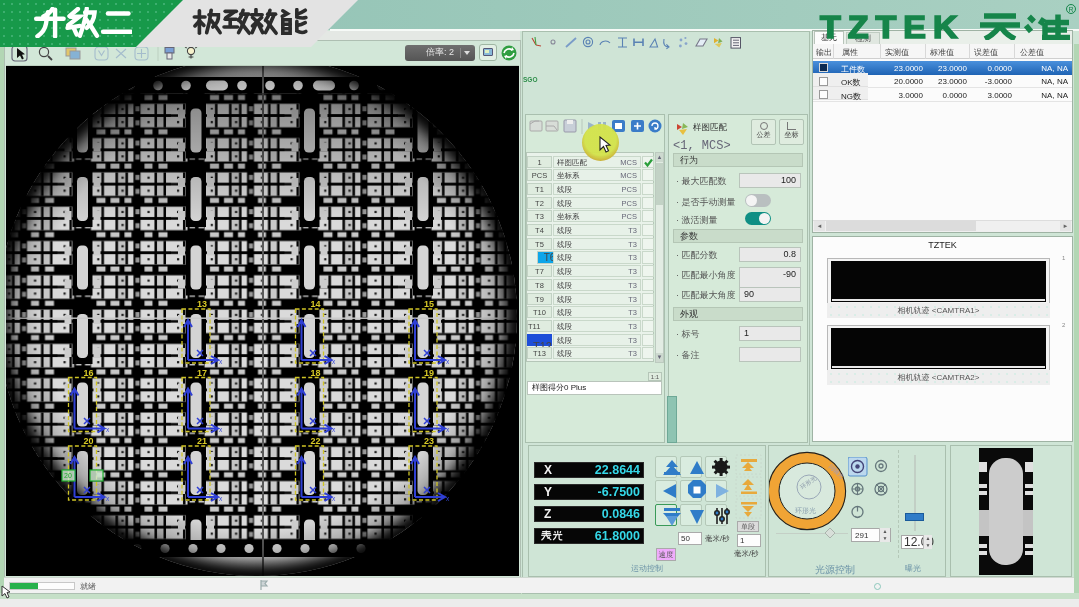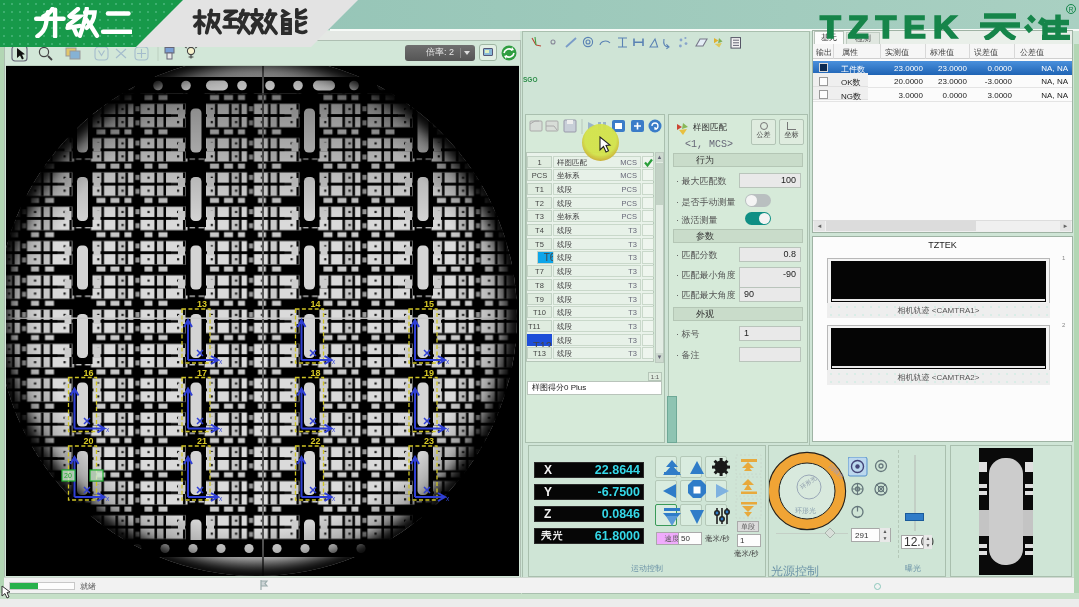--- a/index.html
+++ b/index.html
@@ -3,21 +3,21 @@
 <style>
 *{margin:0;padding:0;box-sizing:border-box}
 html,body{width:1079px;height:607px;overflow:hidden;background:#ececec;
  font-family:"Liberation Sans",sans-serif;position:relative}
 .abs{position:absolute}
 .dots{background-image:radial-gradient(rgba(160,232,210,.27) 1px,transparent 1px);background-size:8px 8px}
 .inp{position:absolute;background:#e9e9e9;border:1px solid #b9c4bb;font-size:9px;color:#222;
  line-height:13px;padding:0 4px}
 .lbl{position:absolute;font-size:9px;color:#3a3a3a;white-space:nowrap}
 .sect{position:absolute;left:4px;right:4px;height:14px;background:#c9dcca;border:1px solid #b4c6b5;
- font-size:9px;color:#333;line-height:13px;padding-left:22px}
+ font-size:9px;color:#333;line-height:13px;padding-left:6px}
 </style></head>
 <body>
 
 <div class="abs" id="winbg" style="left:0;top:29px;width:1079px;height:570px;background:#cfe5d6"></div>
 
 <div class="abs" style="left:0;top:0;width:1079px;height:30px;background:linear-gradient(90deg,#8fc1b3,#a9d0c2)"></div>
 <div class="abs" style="left:330px;top:29px;width:749px;height:2px;background:#f6faf7"></div>
 
 <div class="abs" style="left:4px;top:31px;width:516px;height:11px;background:#e4e8e4"></div>
 
@@ -600,21 +600,21 @@
     <path d="M2,1 L2,14 L5.5,10.5 L8,16 L10.5,14.8 L8,9.5 L12,9 Z" fill="#fff" stroke="#222" stroke-width="1.1"></path>
   </svg>
 
 <div class="abs" style="left:668px;top:114px;width:140px;height:329px;background:#d6ead9;border:1px solid #a9bfae">
  <svg class="abs" style="left:6px;top:6px" width="15" height="15" viewBox="0 0 15 15">
   <path d="M2,3 l5,3 -5,3 Z" fill="#cc4433"></path>
       <path d="M8,2 l5,4 -6,2 Z" fill="#88b858"></path>
       <path d="M4,9 l8,-1 -4,6 Z" fill="#e8c040"></path>
     </svg>
  <div class="abs" style="left:24px;top:7px;font-size:8.5px;color:#333">样图匹配</div>
- <div class="abs" style="left:16px;top:23px;font-size:10px;color:#667"><span style="font-family:'Liberation Mono'">&lt;1, MCS&gt;</span></div>
+ <div class="abs" style="left:4px;top:23px;font-size:12px;color:#667"><span style="font-family:'Liberation Mono'">&lt;1, MCS&gt;</span></div>
  <div class="abs" style="left:82px;top:4px;width:25px;height:26px;background:#dfecdf;border:1px solid #b2c4b5;border-radius:2px;text-align:center">
   <div style="width:8px;height:8px;border:1.4px solid #777;border-radius:50%;margin:2px auto 0"></div>
       <div style="font-size:7px;color:#444">公差</div>
     </div>
  <div class="abs" style="left:110px;top:4px;width:25px;height:26px;background:#dfecdf;border:1px solid #b2c4b5;border-radius:2px;text-align:center">
   <div style="width:9px;height:8px;border-left:1.4px solid #777;border-bottom:1.4px solid #777;margin:2px auto 0"></div>
       <div style="font-size:7px;color:#444">坐标</div>
     </div>
  <div class="sect" style="top:38px">行为</div>
  <div class="lbl" style="left:7px;top:60px;color:#555">· 最大匹配数</div>
@@ -767,21 +767,21 @@
       <path d="M11,60 L17,70 L23,60 Z" fill="#5a9ad8"></path>
     </g>
 <path d="M35,54 L49,54 L42,68 Z" fill="#2f7cc8"></path>
 <g stroke="#222" stroke-width="1.6" fill="#2f7cc8">
       <path d="M62,52 v16 M67,52 v16 M72,52 v16" fill="none"></path>
       <circle cx="62" cy="57" r="2.2"></circle>
       <circle cx="67" cy="63" r="2.2"></circle>
       <circle cx="72" cy="56" r="2.2"></circle>
     </g>
 </svg>
-<div class="abs" style="left:656px;top:532px;width:32px;height:13px;background:#f0abfc;border:1px solid #aaa;font-size:7.5px;color:#555;text-align:center;line-height:12px">速度</div>
+<div class="abs" style="left:656px;top:548px;width:20px;height:13px;background:#f0abfc;border:1px solid #aaa;font-size:7.5px;color:#555;text-align:center;line-height:12px">速度</div>
 <div class="abs" style="left:678px;top:532px;width:24px;height:13px;background:#fdfdfd;border:1px solid #aaa;font-size:8px;color:#333;line-height:12px;padding-left:2px">50</div>
 <div class="abs" style="left:705px;top:534px;font-size:7.5px;color:#444">毫米/秒</div>
 <svg class="abs" style="left:735px;top:454px" width="28" height="95" viewBox="0 0 28 95">
 <g fill="none" stroke="#c8d8cc" stroke-dasharray="2 2">
       <rect x="1" y="1" width="25" height="19"></rect>
       <rect x="1" y="23" width="25" height="19"></rect>
       <rect x="1" y="45" width="25" height="19"></rect>
     </g>
 <g fill="#e8a93c">
       <rect x="6" y="5" width="16" height="3"></rect>
@@ -793,21 +793,21 @@
       <rect x="6" y="48" width="16" height="2.5"></rect>
       <path d="M7,52 L19,52 L13,58 Z"></path>
       <path d="M9,58 L17,58 L13,63 Z"></path>
     </g>
 </svg>
 <div class="abs" style="left:737px;top:521px;width:22px;height:11px;background:#dbdbdb;border:1px solid #aaa;font-size:7px;color:#555;text-align:center;line-height:10px">单段</div>
 <div class="abs" style="left:737px;top:534px;width:24px;height:13px;background:#fdfdfd;border:1px solid #aaa;font-size:8px;color:#333;line-height:12px;padding-left:2px">1</div>
 <div class="abs" style="left:734px;top:549px;font-size:7.5px;color:#444">毫米/秒</div>
 
 <div class="abs" style="left:768px;top:445px;width:178px;height:132px;background:#cfe5d6;border:1px solid #a9bfae"></div>
-<div class="abs" style="left:795px;top:563px;font-size:12px;color:#6d94a8;transform:translateX(-50%)">光源控制</div>
+<div class="abs" style="left:835px;top:563px;font-size:10px;color:#6d94a8;transform:translateX(-50%)">光源控制</div>
 <div class="abs" style="left:913px;top:563px;font-size:8px;color:#6d94a8;transform:translateX(-50%)">曝光</div>
 <div class="abs" style="left:898px;top:450px;width:1px;height:108px;border-left:1px dashed #b4c8b8"></div>
 <svg class="abs" style="left:769px;top:451px" width="80" height="82" viewBox="0 0 80 82">
  <circle cx="38" cy="40" r="38" fill="#cfe5d6"></circle>
  <circle cx="38" cy="40" r="33.5" fill="none" stroke="#f0a435" stroke-width="11"></circle>
  <circle cx="38" cy="40" r="38.6" fill="none" stroke="#222" stroke-width="1.1"></circle>
  <circle cx="38" cy="40" r="28" fill="none" stroke="#222" stroke-width="1"></circle>
  <circle cx="38" cy="40" r="27" fill="#d8e9dd"></circle>
  <circle cx="40" cy="36" r="12" fill="none" stroke="#9aa8b8" stroke-width="1"></circle>
  <text x="33" y="34" font-size="6" fill="#8a98a8" transform="rotate(-35 40 36)">环形光</text>

